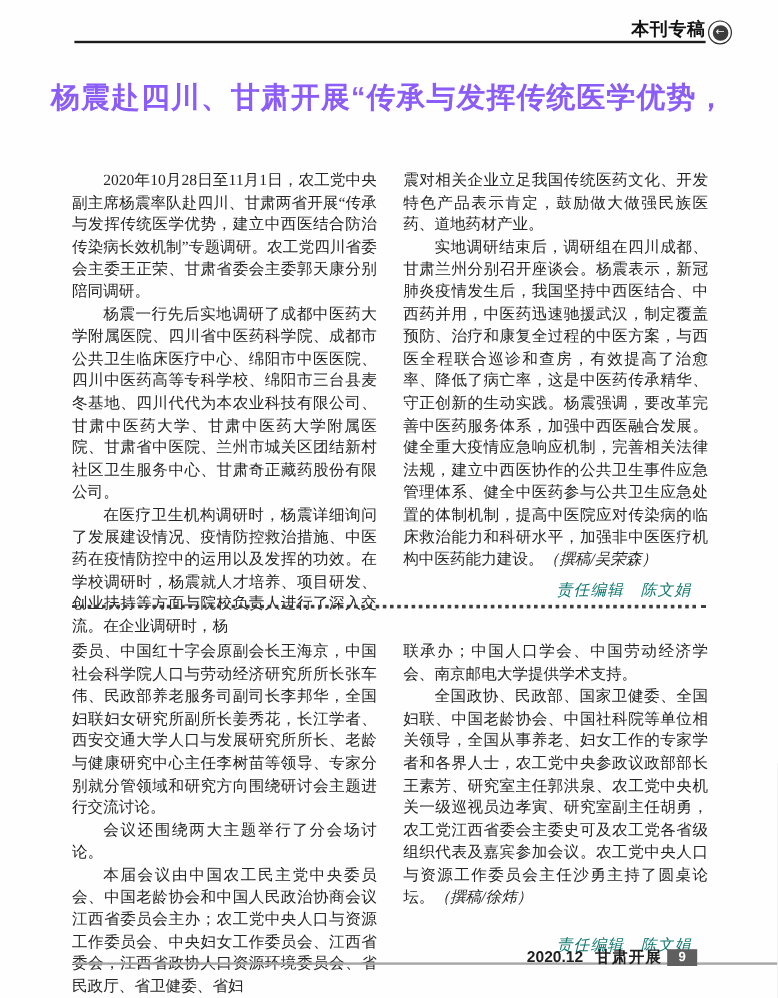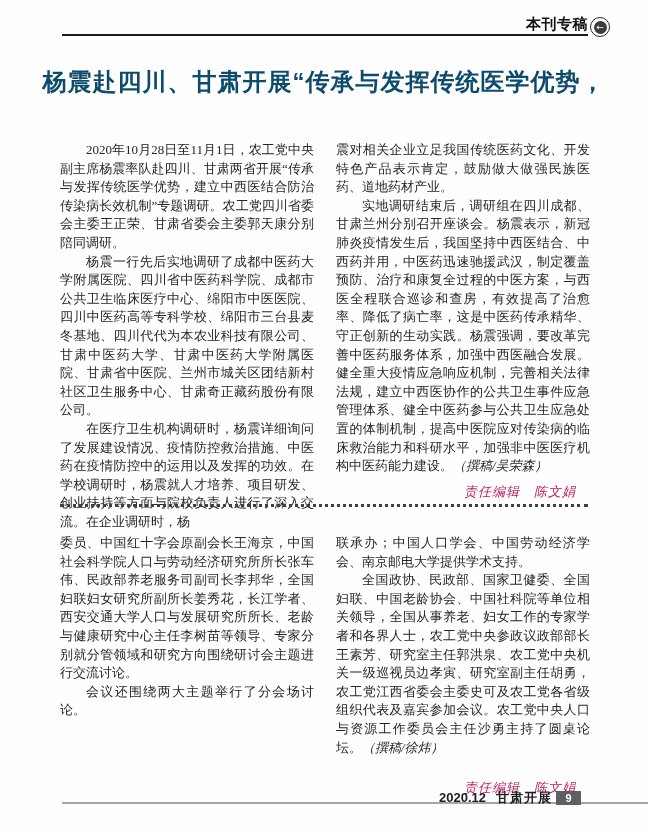--- a/index.html
+++ b/index.html
@@ -18,33 +18,33 @@
     position:absolute;top:17px;left:590px;width:20px;height:20px;border:1.6px solid #2a2a2a;border-radius:50%;
     display:flex;align-items:center;justify-content:center;box-sizing:border-box;background:#fff;
   }
   .header-icon .inner{
     width:13px;height:13px;border-radius:50%;background:#3d3d3d;color:#fff;
     font-size:9px;line-height:13px;text-align:center;font-family:"DejaVu Sans",sans-serif;
   }
   
   .page-title{
     position:absolute;top:63px;left:28px;width:592px;text-align:center;
-    font-family:"Liberation Sans","DejaVu Sans",sans-serif;font-weight:700;color:#0c4a6e;
+    font-family:"Liberation Sans","DejaVu Sans",sans-serif;font-weight:700;color:#8b5cf6;
     font-size:24px;line-height:37px;letter-spacing:1px;
   }
   
   .section{position:absolute;left:60px;width:530px;display:flex;gap:22px;}
   .sec1{top:141px;}
   .sec2{top:534px;}
   .col{width:254px;font-size:13px;line-height:18.6px;text-align:justify;color:#252525;}
   .col p{margin:0;}
   .col p.ind{text-indent:2em;}
   .kai{font-style:italic;}
   .editor-line{
-    text-align:right;font-style:italic;font-size:13px;color:#be185d;
+    text-align:right;font-style:italic;font-size:13px;color:#0f766e;
     padding-right:14px;margin-top:7px;letter-spacing:1px;
   }
   .editor-gap{margin-top:22px;}
   
   .section-divider{
     position:absolute;top:504px;left:60px;width:528px;height:0;
     border-top:3px dotted #3f3f3f;
   }
   
   .footer-rule{position:absolute;top:802px;left:62px;width:586px;height:0;border-top:2px solid #a6a6a6;}
@@ -86,20 +86,21 @@
       <div class="editor-line">责任编辑　陈文娟</div>
     </div>
   </div>
 
   <div class="section-divider"></div>
 
   <div class="section sec2">
     <div class="col">
       <p>委员、中国红十字会原副会长王海京，中国社会科学院人口与劳动经济研究所所长张车伟、民政部养老服务司副司长李邦华，全国妇联妇女研究所副所长姜秀花，长江学者、西安交通大学人口与发展研究所所长、老龄与健康研究中心主任李树苗等领导、专家分别就分管领域和研究方向围绕研讨会主题进行交流讨论。</p>
       <p class="ind">会议还围绕两大主题举行了分会场讨论。</p>
+      <p class="ind">本届会议由中国农工民主党中央委员会、中国老龄协会和中国人民政治协商会议江西省委员会主办；农工党中央人口与资源工作委员会、中央妇女工作委员会、江西省委会，江西省政协人口资源环境委员会、省民政厅、省卫健委、省妇</p>
     </div>
     <div class="col">
       <p>联承办；中国人口学会、中国劳动经济学会、南京邮电大学提供学术支持。</p>
       <p class="ind"><span>全国政协、民政部、国家卫健委、全国妇联、中国老龄协会、中国社科院等单位相关领导，全国从事养老、妇女工作的专家学者和各界人士，农工党中央参政议政部部长王素芳、研究室主任郭洪泉、农工党中央机关一级巡视员边孝寅、研究室副主任胡勇，农工党江西省委会主委史可及农工党各省级组织代表及嘉宾参加会议。农工党中央人口与资源工作委员会主任沙勇主持了圆桌论坛。</span><span class="kai">（撰稿/徐炜）</span></p>
       <div class="editor-line editor-gap">责任编辑　陈文娟</div>
     </div>
   </div>
 
   <div class="footer-rule"></div>
   <div class="footer-text">

